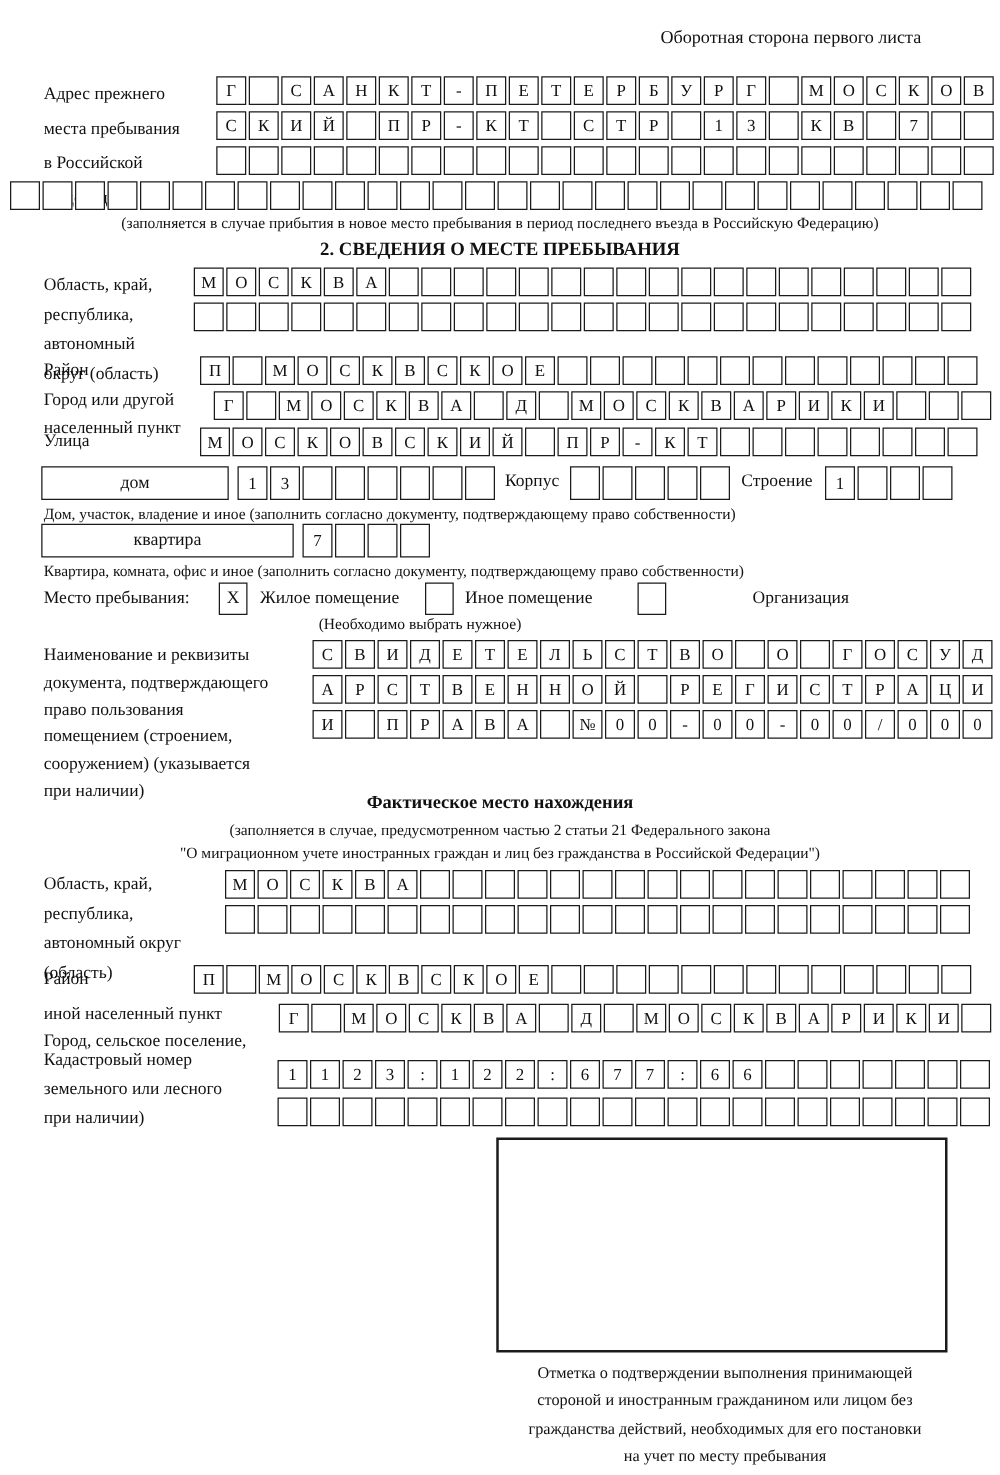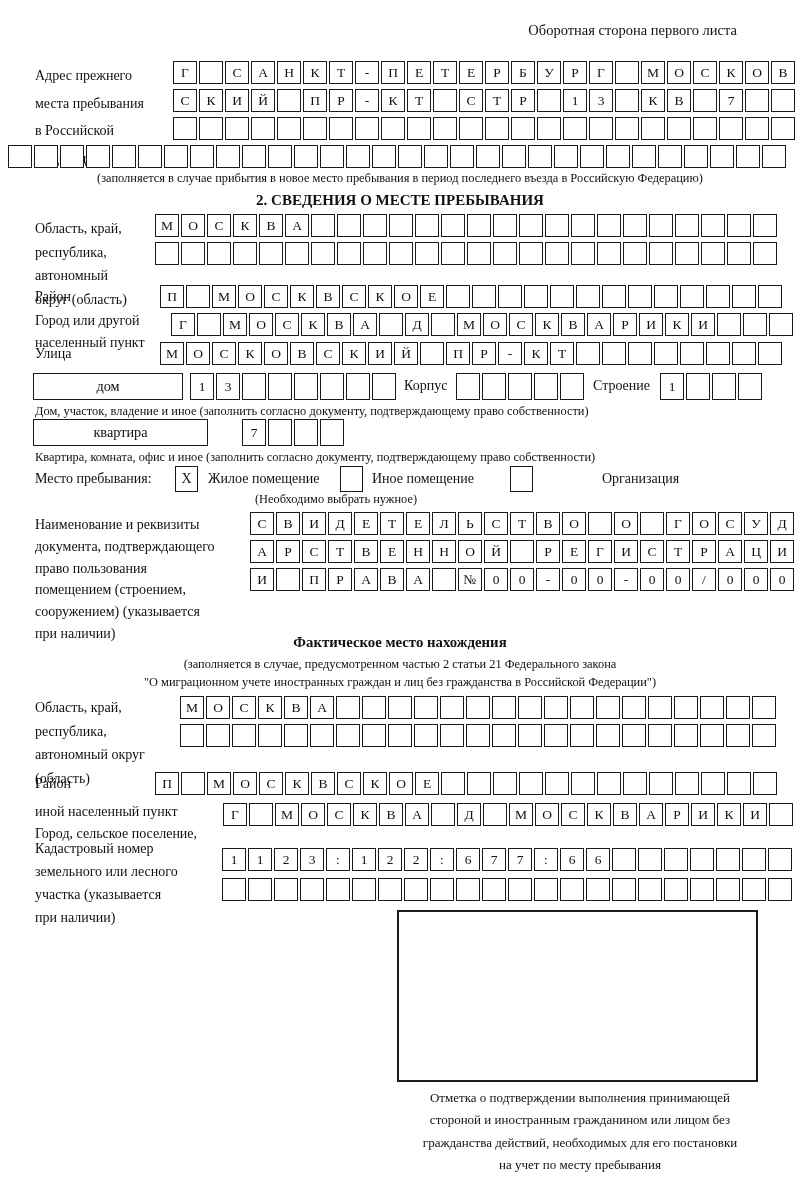--- a/index.html
+++ b/index.html
@@ -322,21 +322,21 @@
     </div>
   <div class="lbl" style="left:593px;top:377px;">Строение</div>
   <div class="row h27" style="left:660px;top:373px;">
       <div class="cell">1</div>
       <div class="cell"></div>
       <div class="cell"></div>
       <div class="cell"></div>
     </div>
   <div class="note" style="left:35px;top:404px;">Дом, участок, владение и иное (заполнить согласно документу, подтверждающему право собственности)</div>
 
-  <div class="widebox" style="left:33px;top:419px;width:175px;height:27px;">квартира</div>
+  <div class="widebox" style="left:33px;top:419px;width:202px;height:27px;">квартира</div>
   <div class="row h27" style="left:242px;top:419px;">
       <div class="cell">7</div>
       <div class="cell"></div>
       <div class="cell"></div>
       <div class="cell"></div>
     </div>
   <div class="note" style="left:35px;top:450px;">Квартира, комната, офис и иное (заполнить согласно документу, подтверждающему право собственности)</div>
 
   <div class="lbl" style="left:35px;top:470px;">Место пребывания:</div>
   <div class="chk" style="left:175px;top:466px;">X</div>
@@ -539,21 +539,20 @@
       <div class="cell">Р</div>
       <div class="cell">И</div>
       <div class="cell">К</div>
       <div class="cell">И</div>
       <div class="cell"></div>
     </div>
 
   <div class="lbl" style="left:35px;top:837px;width:190px;line-height:23px;">
       <div>Кадастровый номер</div>
       <div>земельного или лесного</div>
-      <div>участка (указывается</div>
       <div>при наличии)</div>
     </div>
   <div class="row" style="left:222px;top:848px;">
       <div class="cell">1</div>
       <div class="cell">1</div>
       <div class="cell">2</div>
       <div class="cell">3</div>
       <div class="cell">:</div>
       <div class="cell">1</div>
       <div class="cell">2</div>

